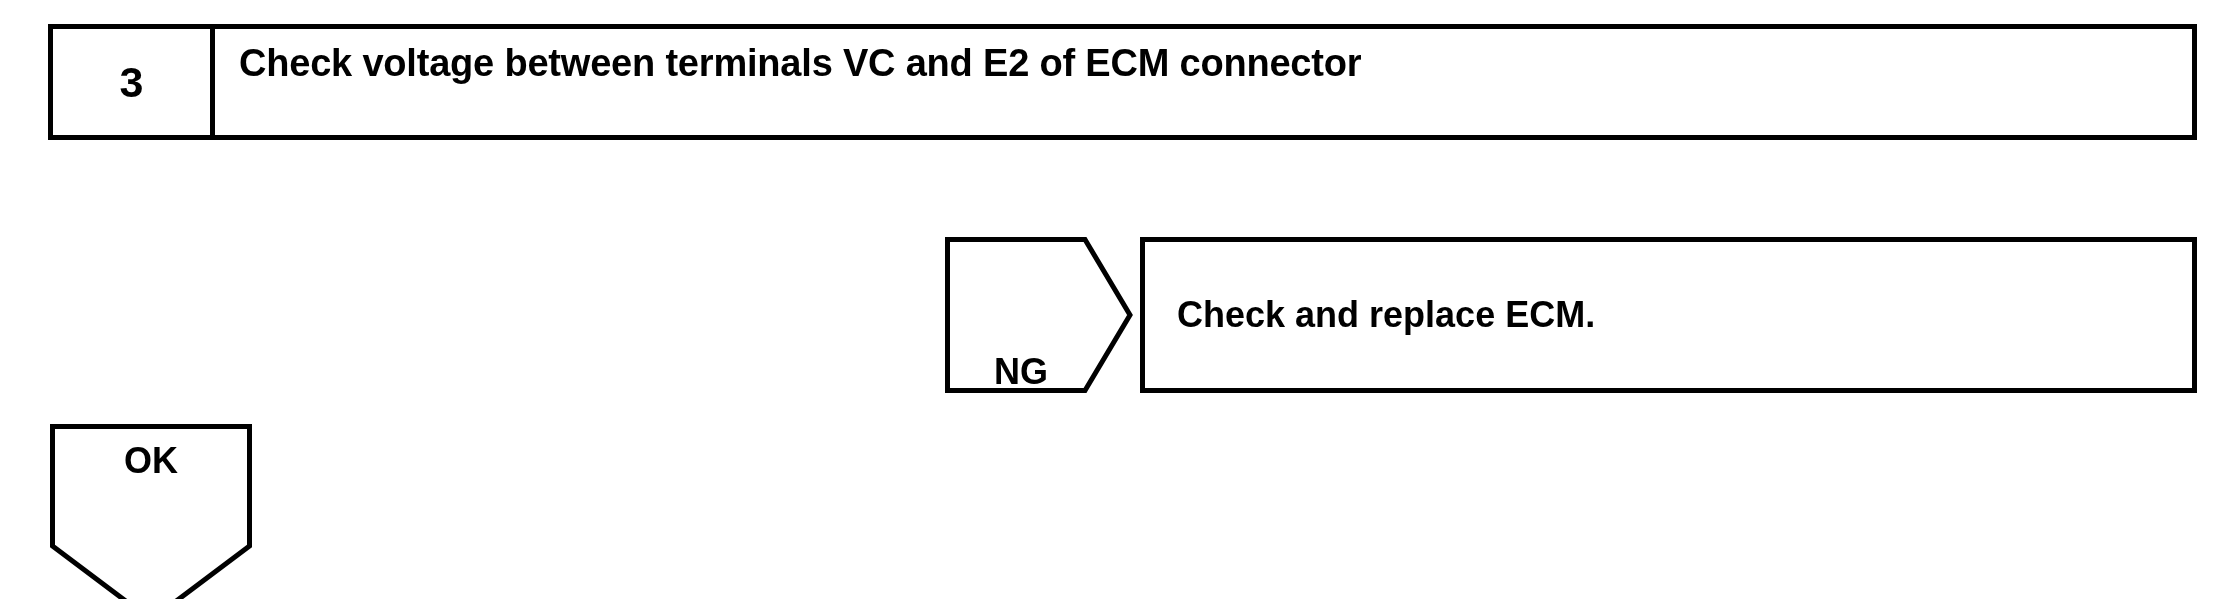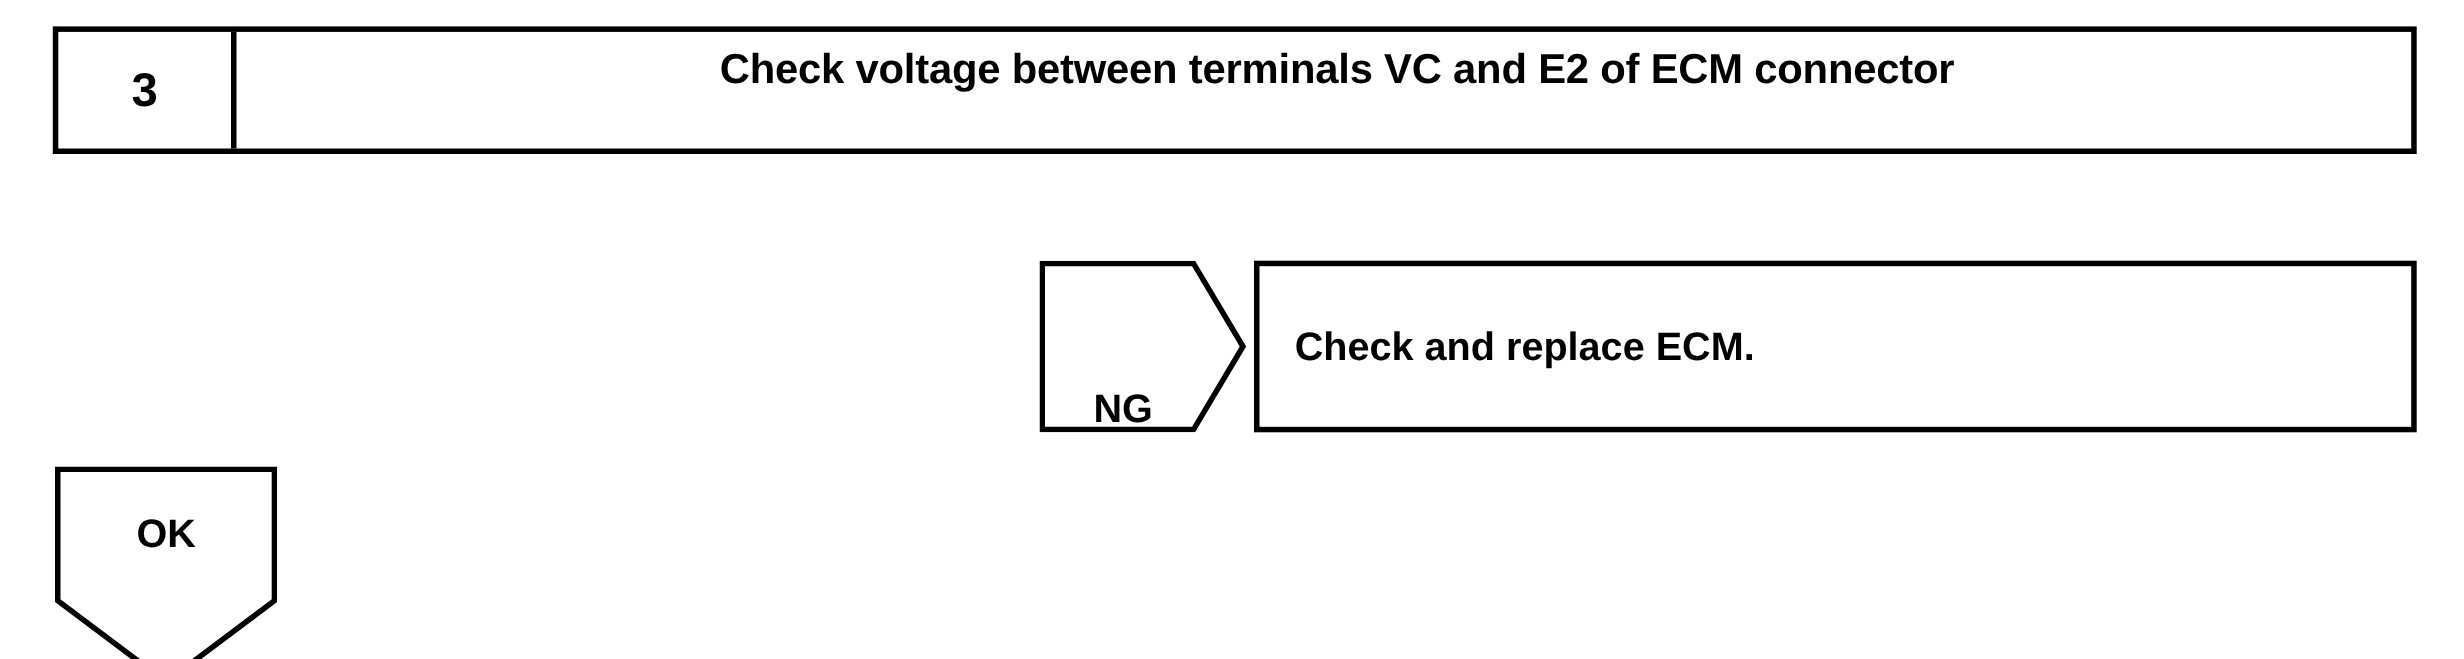--- a/index.html
+++ b/index.html
@@ -42,21 +42,20 @@
     color: #000000;
     line-height: 1;
   }
   .step-body-cell {
     flex: 1 1 auto;
     box-sizing: border-box;
     padding: 12px 0 0 24px;
     display: flex;
     flex-direction: column;
     justify-content: flex-start;
-    text-align: center;
   }
   .step-line {
     font-size: 38px;
     font-weight: bold;
     color: #000000;
     line-height: 1.18;
     white-space: nowrap;
     letter-spacing: -0.2px;
   }
   .step-line-2 {
@@ -130,21 +129,21 @@
     height: 200px;
   }
   .ok-pentagon svg {
     display: block;
     width: 100%;
     height: 100%;
   }
   .ok-label {
     position: absolute;
     left: 50px;
-    top: 424px;
+    top: 400px;
     width: 202px;
     height: 122px;
     display: flex;
     align-items: center;
     justify-content: center;
     font-size: 36px;
     font-weight: bold;
     color: #000000;
     pointer-events: none;
   }

